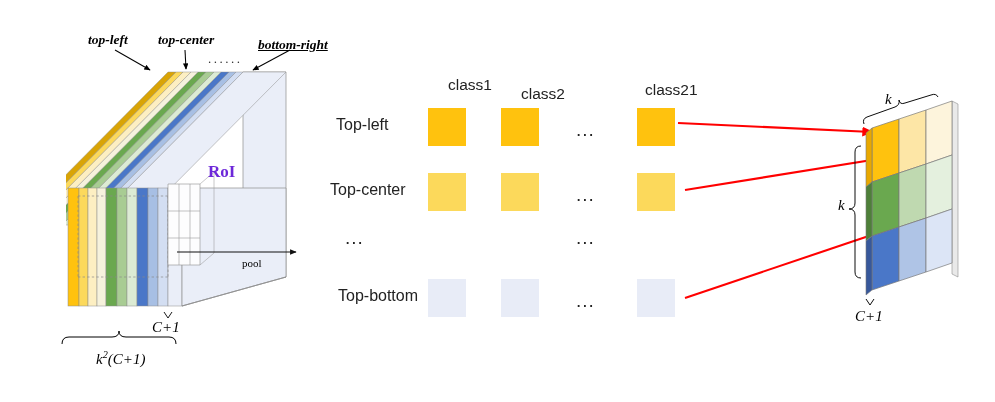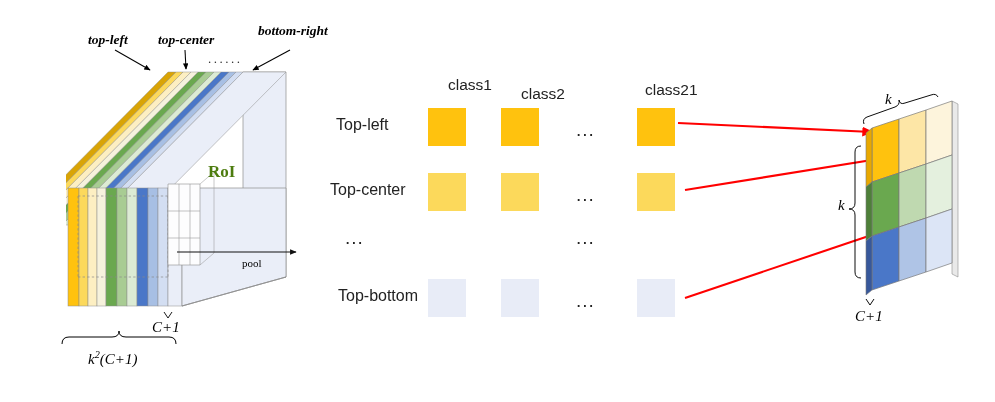--- a/index.html
+++ b/index.html
@@ -48,21 +48,21 @@
   .serif-plain {
     font-family: "Liberation Serif", "DejaVu Serif", serif;
     font-style: italic;
     font-size: 15px;
     color: #000;
   }
   .serif-bold {
     font-family: "Liberation Serif", "DejaVu Serif", serif;
     font-weight: bold;
     font-size: 17px;
-    color: #4d7c0f;
+    color: #6d28d9;
   }
   .sans-small {
     font-family: "Liberation Serif", "DejaVu Serif", serif;
     font-size: 11px;
     color: #000;
   }
   .grid-head {
     font-family: "Liberation Sans", sans-serif;
     font-size: 15.5px;
     color: #222;
@@ -231,29 +231,29 @@
       </g>
 
       <g stroke="#000" stroke-width="0.95" fill="none">
         <path d="M866,299 L870,305 L874,299"></path>
       </g>
     </g>
   </svg>
 
   <div class="lbl serif-italic" style="left:88px; top:33px;">top-left</div>
   <div class="lbl serif-italic" style="left:158px; top:33px;">top-center</div>
-  <div class="lbl serif-italic" style="left:258px; top:24px;">bottom-right</div>
+  <div class="lbl serif-italic" style="left:258px; top:38px;text-decoration:underline;">bottom-right</div>
   <div class="lbl dots-small" style="left:208px; top:52px;">......</div>
 
   <div class="lbl serif-bold" style="left:208px; top:163px;">RoI</div>
   <div class="lbl sans-small" style="left:242px; top:258px;">pool</div>
 
   <div class="lbl serif-plain" style="left:152px; top:320px;">C+1</div>
 
-  <div class="lbl serif-plain" style="left:88px; top:350px;">
+  <div class="lbl serif-plain" style="left:96px; top:350px;">
     <span>k</span><span class="sup">2</span><span>(C+1)</span>
   </div>
 
   <div class="lbl grid-head" style="left:424px; top:77px;">class1</div>
   <div class="lbl grid-head" style="left:497px; top:86px;">class2</div>
   <div class="lbl grid-head" style="left:621px; top:82px;">class21</div>
 
   <div class="lbl row-head" style="left:336px; top:117px;">Top-left</div>
   <div class="lbl row-head" style="left:330px; top:182px;">Top-center</div>
   <div class="lbl dots" style="left:345px; top:228px;">...</div>

